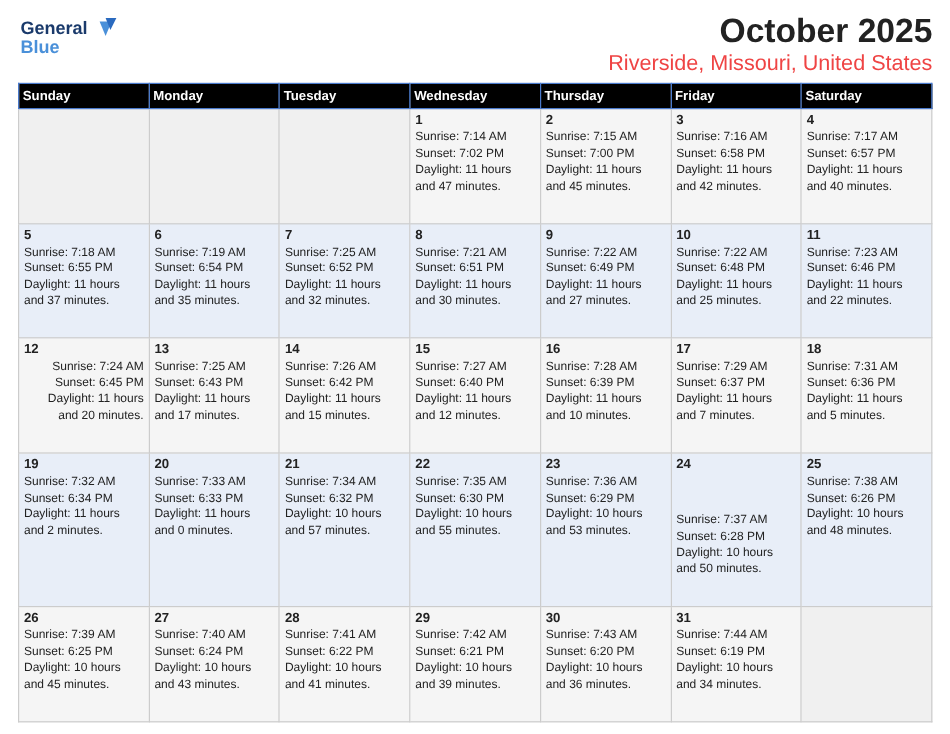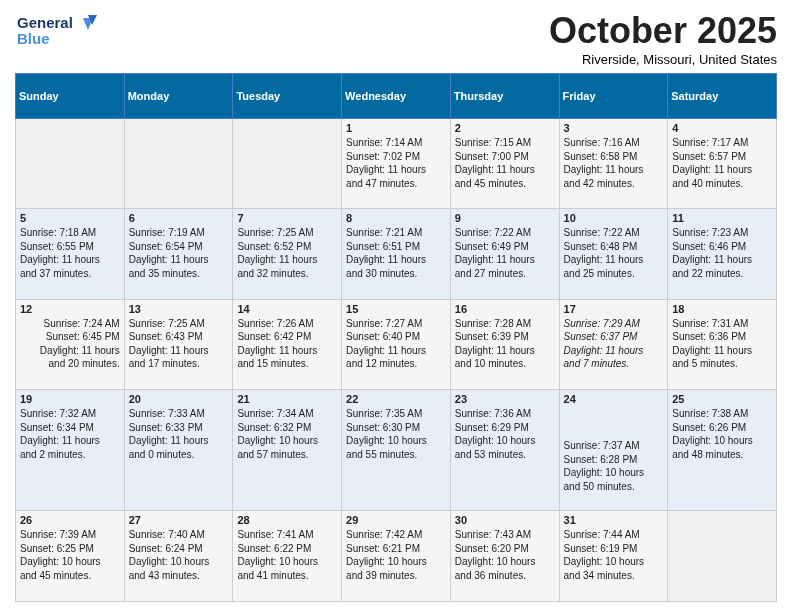--- a/index.html
+++ b/index.html
@@ -24,41 +24,41 @@
       margin-bottom: 6px;
     }
     .logo {
       display: flex;
       align-items: flex-end;
     }
     .title-section {
       text-align: right;
     }
     .month-title {
-      font-size: 36px;
+      font-size: 28px;
       font-weight: bold;
       color: #222;
     }
     .location {
-      font-size: 13px;
-      color: #000000;
+      font-size: 18px;
+      color: #ef4444;
     }
     .calendar {
       flex: 1;
       border: 1px solid #ccc;
       border-collapse: collapse;
       width: 100%;
       table-layout: fixed;
     }
     .calendar thead tr th {
-      background: #0369a1;
+      background: #000000;
       color: #fff;
       font-size: 11px;
       font-weight: bold;
-      padding: 16px 3px;
+      padding: 4px 3px;
       text-align: left;
       border: 1px solid #4a7acc;
     }
     .calendar tbody tr td {
       border: 1px solid #ccc;
       vertical-align: top;
       padding: 3px 4px;
       font-size: 9.5px;
       color: #222;
       height: 80px;
@@ -233,21 +233,21 @@
           </td>
           <td>
             <span class="day-num">16</span>
             <div class="cell-info" style="white-space: pre-line;">Sunrise: 7:28 AM
 Sunset: 6:39 PM
 Daylight: 11 hours
 and 10 minutes.</div>
           </td>
           <td>
             <span class="day-num">17</span>
-            <div class="cell-info" style="white-space: pre-line; font-style: italic;">Sunrise: 7:29 AM
+            <div class="cell-info" style="white-space: pre-line;">Sunrise: 7:29 AM
 Sunset: 6:37 PM
 Daylight: 11 hours
 and 7 minutes.</div>
           </td>
           <td>
             <span class="day-num">18</span>
             <div class="cell-info" style="white-space: pre-line;">Sunrise: 7:31 AM
 Sunset: 6:36 PM
 Daylight: 11 hours
 and 5 minutes.</div>

